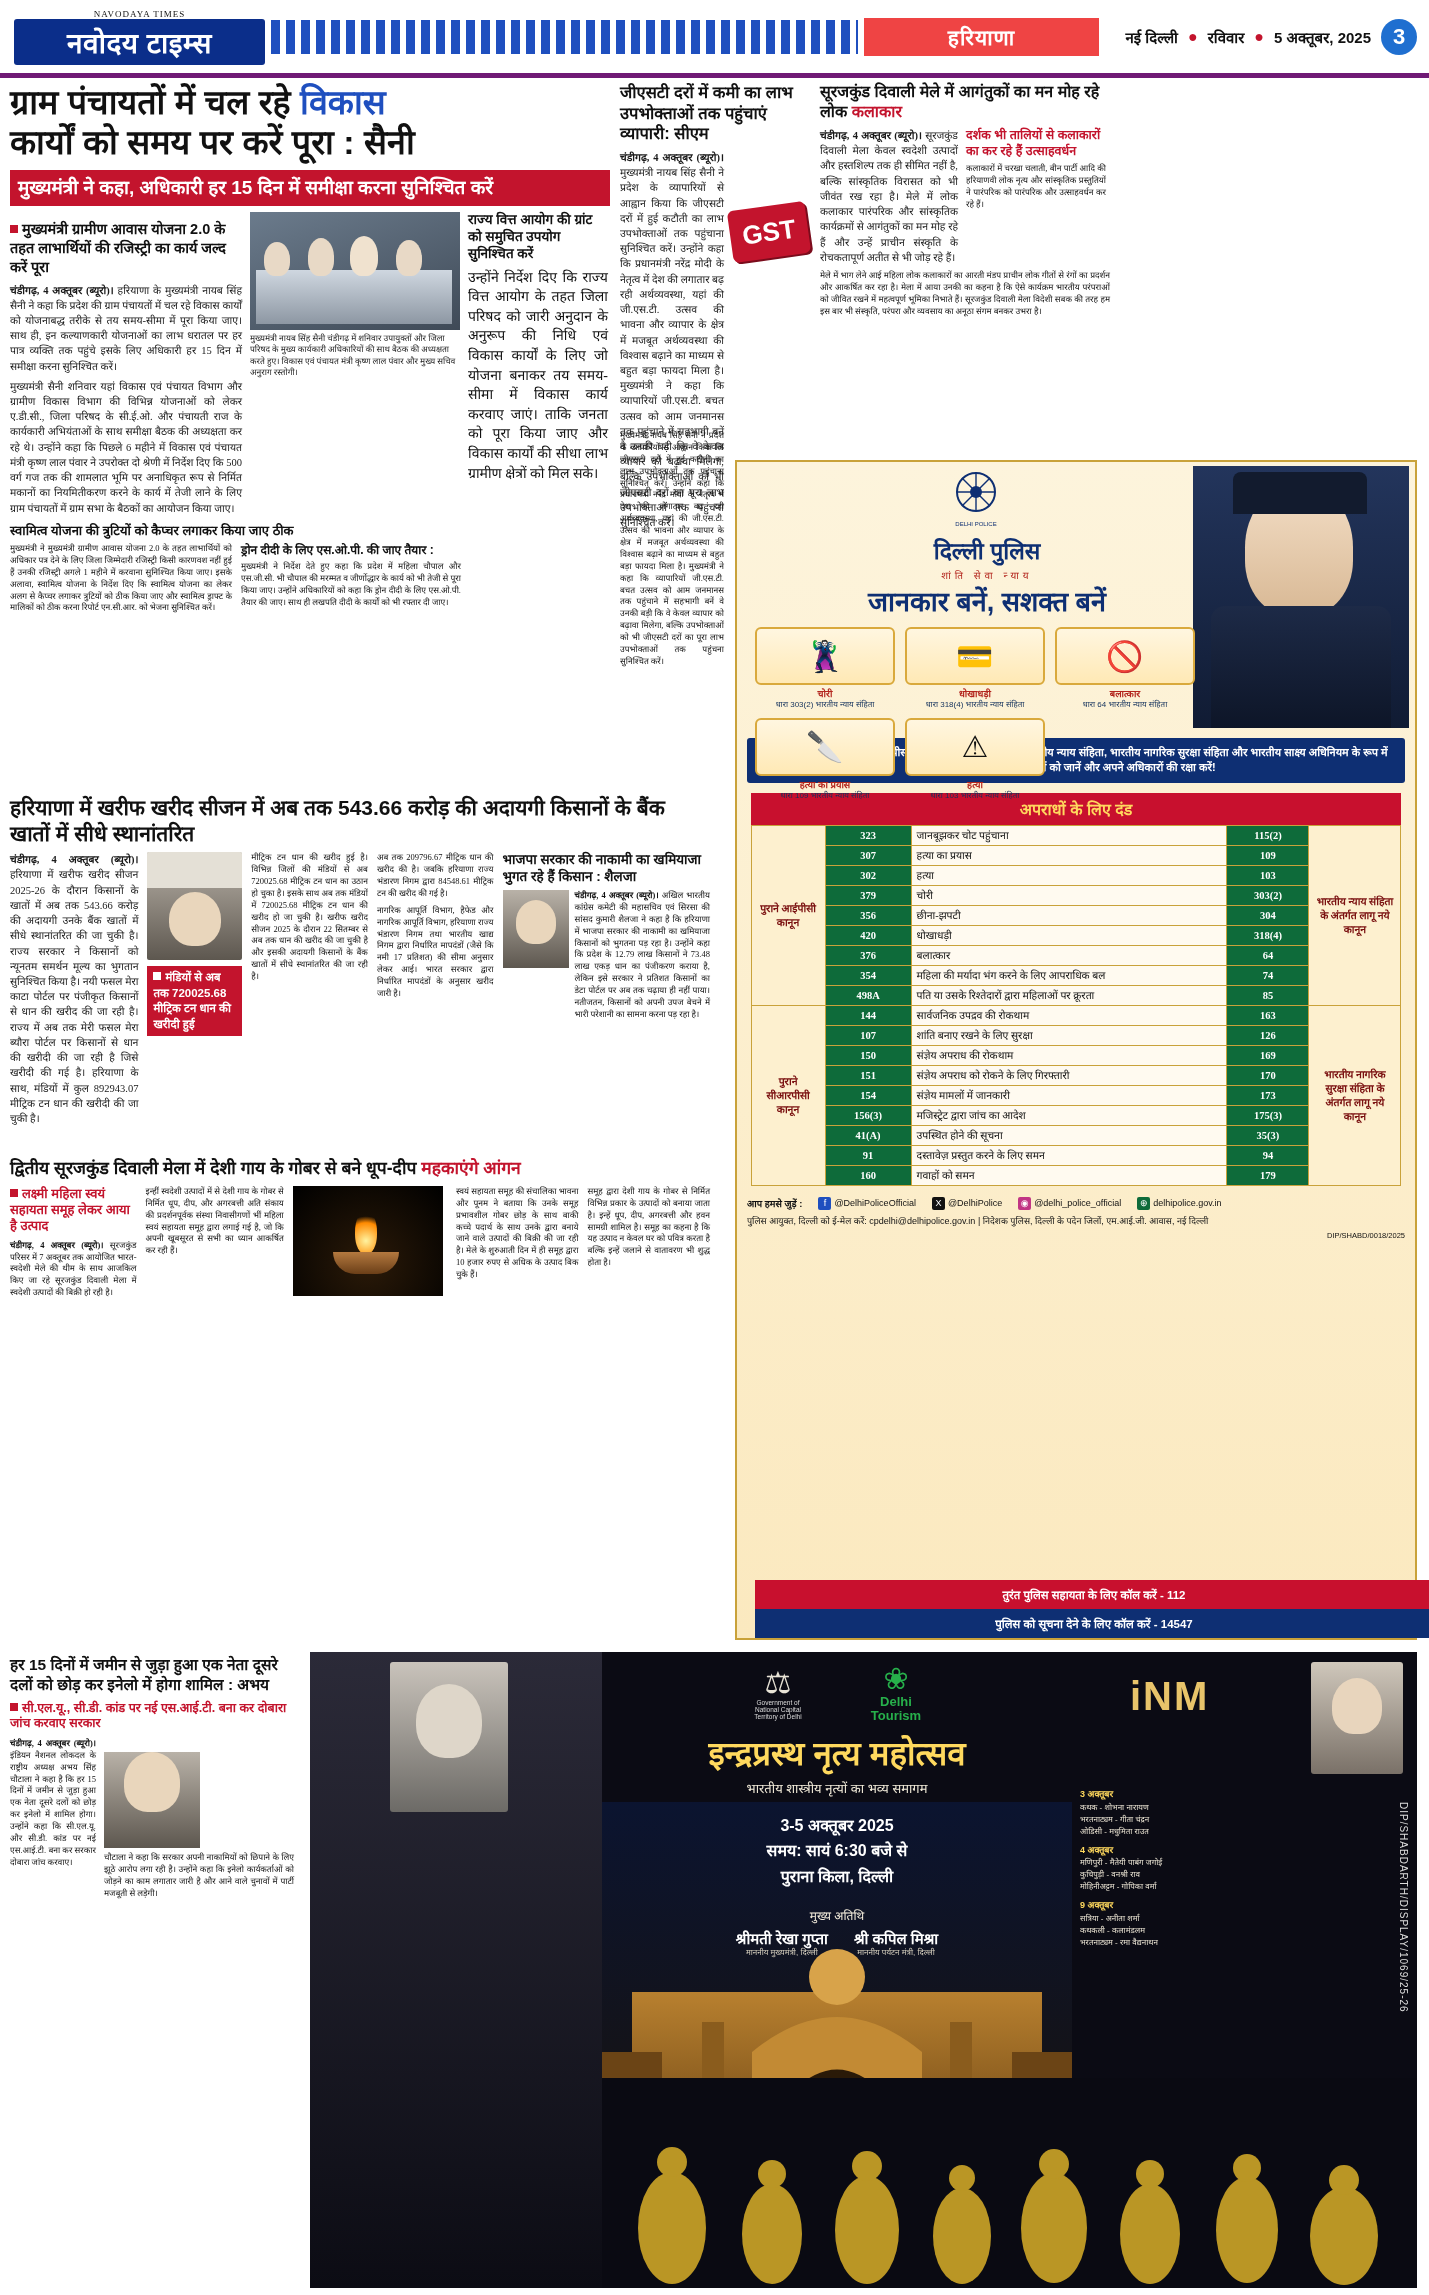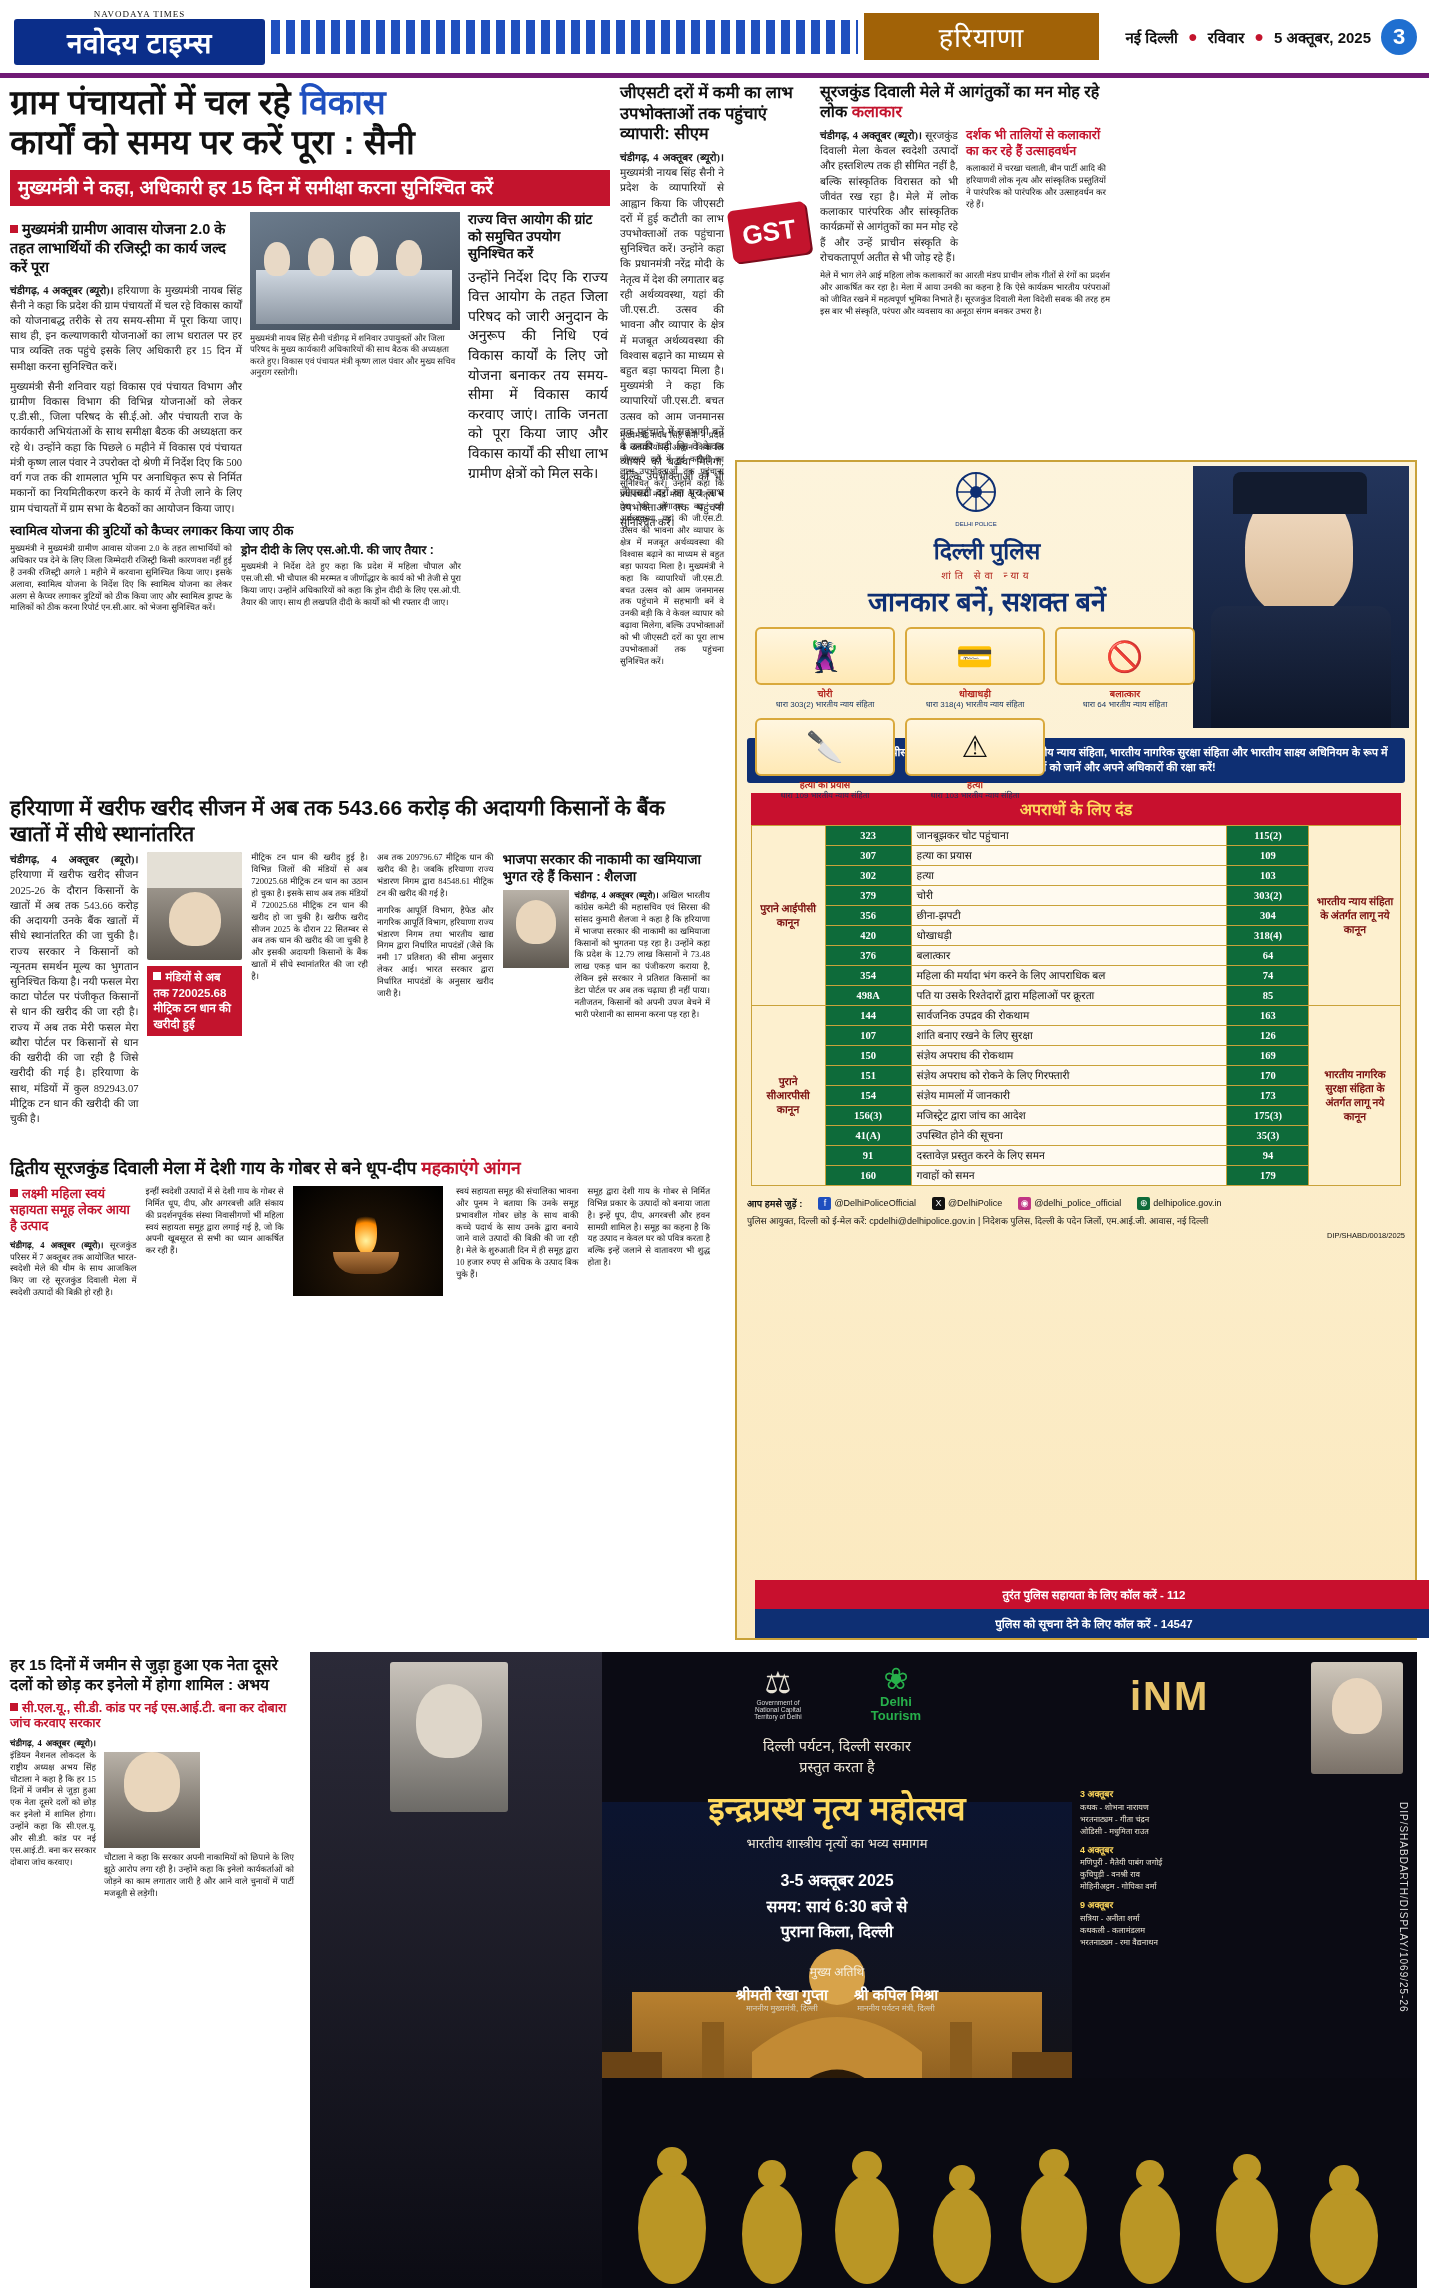--- a/index.html
+++ b/index.html
@@ -27,21 +27,21 @@
     background:#0b2e8a; color:#fff; font-weight:bold; font-size:28px;
     text-align:center; padding:4px 6px; border-radius:3px;
     font-family:"Liberation Sans", sans-serif; letter-spacing:0.5px;
   }
   .mh-bars { flex:1; height:34px; margin:0 6px; background:
      repeating-linear-gradient(90deg, #1f4fbf 0 9px, #ffffff 9px 15px); }
   .mh-section {
     width:235px; text-align:center;
   }
   .mh-section-band {
-    background:#a16207; color:#fff; font-weight:normal; font-size:27px; padding:5px 0;
+    background:#ef4444; color:#fff; font-weight:bold; font-size:21px; padding:5px 0;
     letter-spacing:1px;
   }
   .mh-right {
     width:330px; display:flex; align-items:center; justify-content:flex-end; gap:10px; padding-right:12px;
   }
   .mh-dateline { font-size:15px; font-weight:bold; color:#111; }
   .mh-dot { color:#c3142d; }
   .mh-pageno {
     width:36px; height:36px; border-radius:50%; background:#1f6fd0; color:#fff;
     font-size:22px; font-weight:bold; display:flex; align-items:center; justify-content:center;
@@ -660,24 +660,20 @@
       <div class="nr-emblems">
         <div class="nr-emb">
           <span class="glyph">⚖</span>
           <span>Government of National Capital Territory of Delhi</span>
         </div>
         <div class="nr-emb">
           <span class="glyph" style="color:#27b04b">❀</span>
           <span class="nr-tourism">Delhi Tourism</span>
         </div>
       </div>
-      <div class="nr-presents">
-        <div>दिल्ली पर्यटन, दिल्ली सरकार</div>
-        <div>प्रस्तुत करता है</div>
-      </div>
       <div class="nr-title">इन्द्रप्रस्थ नृत्य महोत्सव</div>
       <div class="nr-sub">भारतीय शास्त्रीय नृत्यों का भव्य समागम</div>
       <div class="nr-when">
         <div>3-5 अक्तूबर 2025</div>
         <div>समय: सायं 6:30 बजे से</div>
         <div>पुराना किला, दिल्ली</div>
       </div>
       <div class="nr-chief">मुख्य अतिथि</div>
       <div class="nr-guests">
         <div class="nr-guest">

